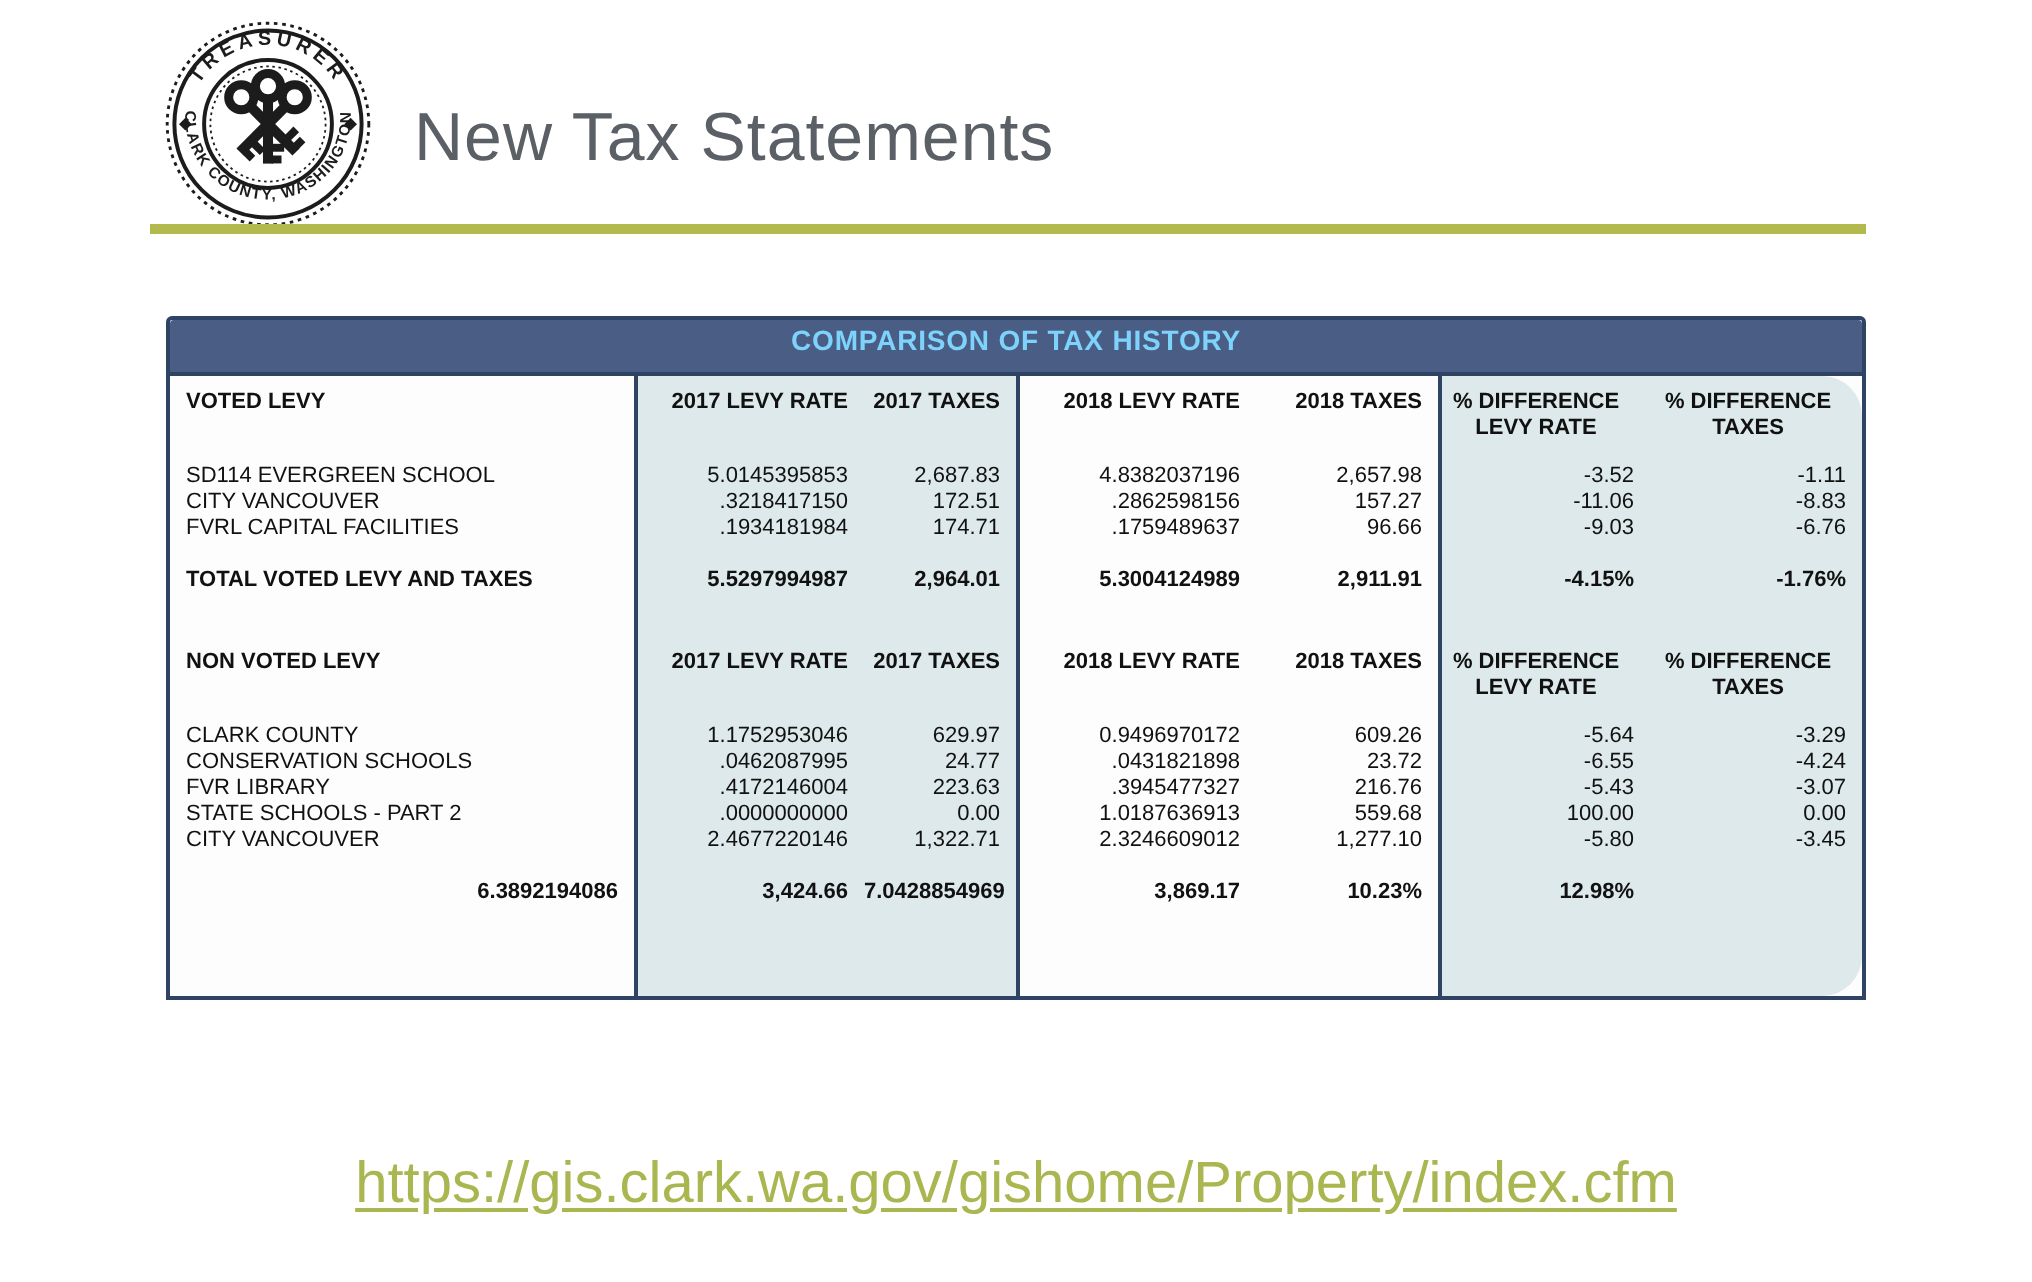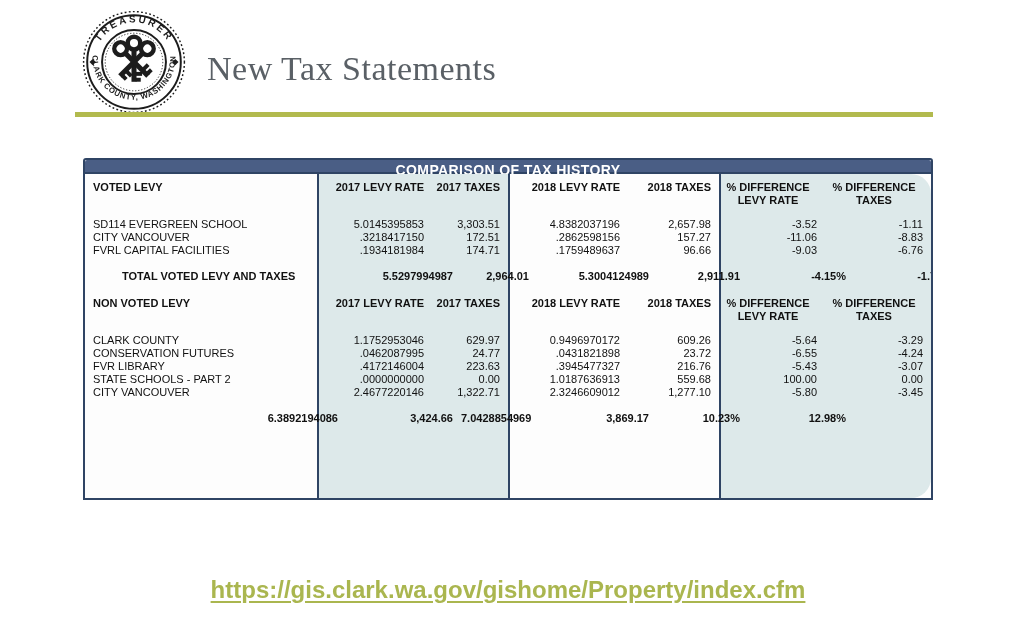--- a/index.html
+++ b/index.html
@@ -3,54 +3,54 @@
 <meta charset="utf-8">
 <style>
   * { margin: 0; padding: 0; box-sizing: border-box; }
   html, body { width: 1016px; height: 641px; background: #ffffff; overflow: hidden;
     font-family: "Liberation Sans", sans-serif; }
   .slide { position: relative; width: 1016px; height: 641px; background: #ffffff; }
 
   
   .seal { position: absolute; left: 80px; top: 8px; width: 108px; height: 108px; }
   .page-title { position: absolute; left: 207px; top: 50px; font-size: 34px; color: #5a6066;
-    letter-spacing: 0.5px; font-family: Liberation Serif, serif; }
+    letter-spacing: 0.5px; }
   .accent-rule { position: absolute; left: 75px; top: 112px; width: 858px; height: 5px;
     background: #b2ba4e; }
 
   
   .tax-table { position: absolute; left: 83px; top: 158px; width: 850px; height: 342px;
     border: 2px solid #2f4464; border-radius: 3px 3px 0 0; display: flex; flex-direction: column;
     background: #fdfdfd; }
-  .table-title { height: 14px; background: #4a5e85; color: #ffffff; font-size: 14px;
+  .table-title { height: 28px; background: #4a5e85; color: #7dd3fc; font-size: 14px;
     font-weight: bold; text-align: center; line-height: 20px; letter-spacing: 0.4px;
     border-bottom: 2px solid #2f4464; border-radius: 2px 2px 0 0; }
   .table-body { position: relative; flex: 1; overflow: hidden; border-radius: 20px; }
 
   .bg-panel { position: absolute; top: 0; bottom: 0; }
   .bg-a { left: 0; width: 232px; background: #fdfdfd; }
   .bg-b { left: 232px; width: 191px; background: #dde9ea; border-left: 2px solid #2f4464; }
   .bg-c { left: 423px; width: 211px; background: #fdfdfd; border-left: 2px solid #2f4464; }
   .bg-d { left: 634px; width: 212px; background: #dde9ea; border-left: 2px solid #2f4464; }
 
   .rows { position: relative; z-index: 1; }
   .row { display: grid; grid-template-columns: 232px 115px 76px 120px 91px 106px 106px;
     font-size: 11px; line-height: 13px; color: #111111; }
   .row .c0 { text-align: left; padding-left: 8px; }
   .row .num { text-align: right; padding-right: 8px; }
   .hdr-row { margin-top: 7px; min-height: 30px; font-weight: bold; }
   .hdr-row .two-line span { display: block; text-align: center; }
   .gap-sm { height: 7px; }
-  .total-row { margin-top: 13px; font-weight: bold; margin-left: 29px; }
-  .hdr-row2 { margin-top: 14px; }
+  .total-row { margin-top: 13px; font-weight: bold; }
+  .hdr-row2 { margin-top: 28px; }
 
   
   .footer-link-wrap { position: absolute; left: 0; top: 576px; width: 1016px; text-align: center; }
-  .footer-link { font-size: 24px; color: #aab64f; text-decoration: underline;
-    text-underline-offset: 3px; font-weight: bold; }
+  .footer-link { font-size: 29px; color: #aab64f; text-decoration: underline;
+    text-underline-offset: 3px; }
 </style>
 </head>
 <body>
 
 <div class="slide">
 
   <svg class="seal" viewBox="0 0 120 120">
     <circle cx="60" cy="60" r="56" fill="none" stroke="#1c1c1c" stroke-width="1.6" stroke-dasharray="2 2.6"></circle>
     <circle cx="60" cy="60" r="52" fill="#ffffff" stroke="#1c1c1c" stroke-width="2.2"></circle>
     <circle cx="60" cy="60" r="35.5" fill="none" stroke="#1c1c1c" stroke-width="2.2"></circle>
@@ -105,21 +105,21 @@
           </div>
         </div>
 
         <div class="gap-sm"></div>
 
         <div>
 
             <div class="row">
               <div class="c0">SD114 EVERGREEN SCHOOL</div>
               <div class="num">5.0145395853</div>
-              <div class="num">3,303.51</div>
+              <div class="num">2,687.83</div>
               <div class="num">4.8382037196</div>
               <div class="num">2,657.98</div>
               <div class="num">-3.52</div>
               <div class="num">-1.11</div>
             </div>
 
             <div class="row">
               <div class="c0">CITY VANCOUVER</div>
               <div class="num">.3218417150</div>
               <div class="num">172.51</div>
@@ -174,21 +174,21 @@
               <div class="c0">CLARK COUNTY</div>
               <div class="num">1.1752953046</div>
               <div class="num">629.97</div>
               <div class="num">0.9496970172</div>
               <div class="num">609.26</div>
               <div class="num">-5.64</div>
               <div class="num">-3.29</div>
             </div>
 
             <div class="row">
-              <div class="c0">CONSERVATION FUTURES</div>
+              <div class="c0">CONSERVATION SCHOOLS</div>
               <div class="num">.0462087995</div>
               <div class="num">24.77</div>
               <div class="num">.0431821898</div>
               <div class="num">23.72</div>
               <div class="num">-6.55</div>
               <div class="num">-4.24</div>
             </div>
 
             <div class="row">
               <div class="c0">FVR LIBRARY</div>

